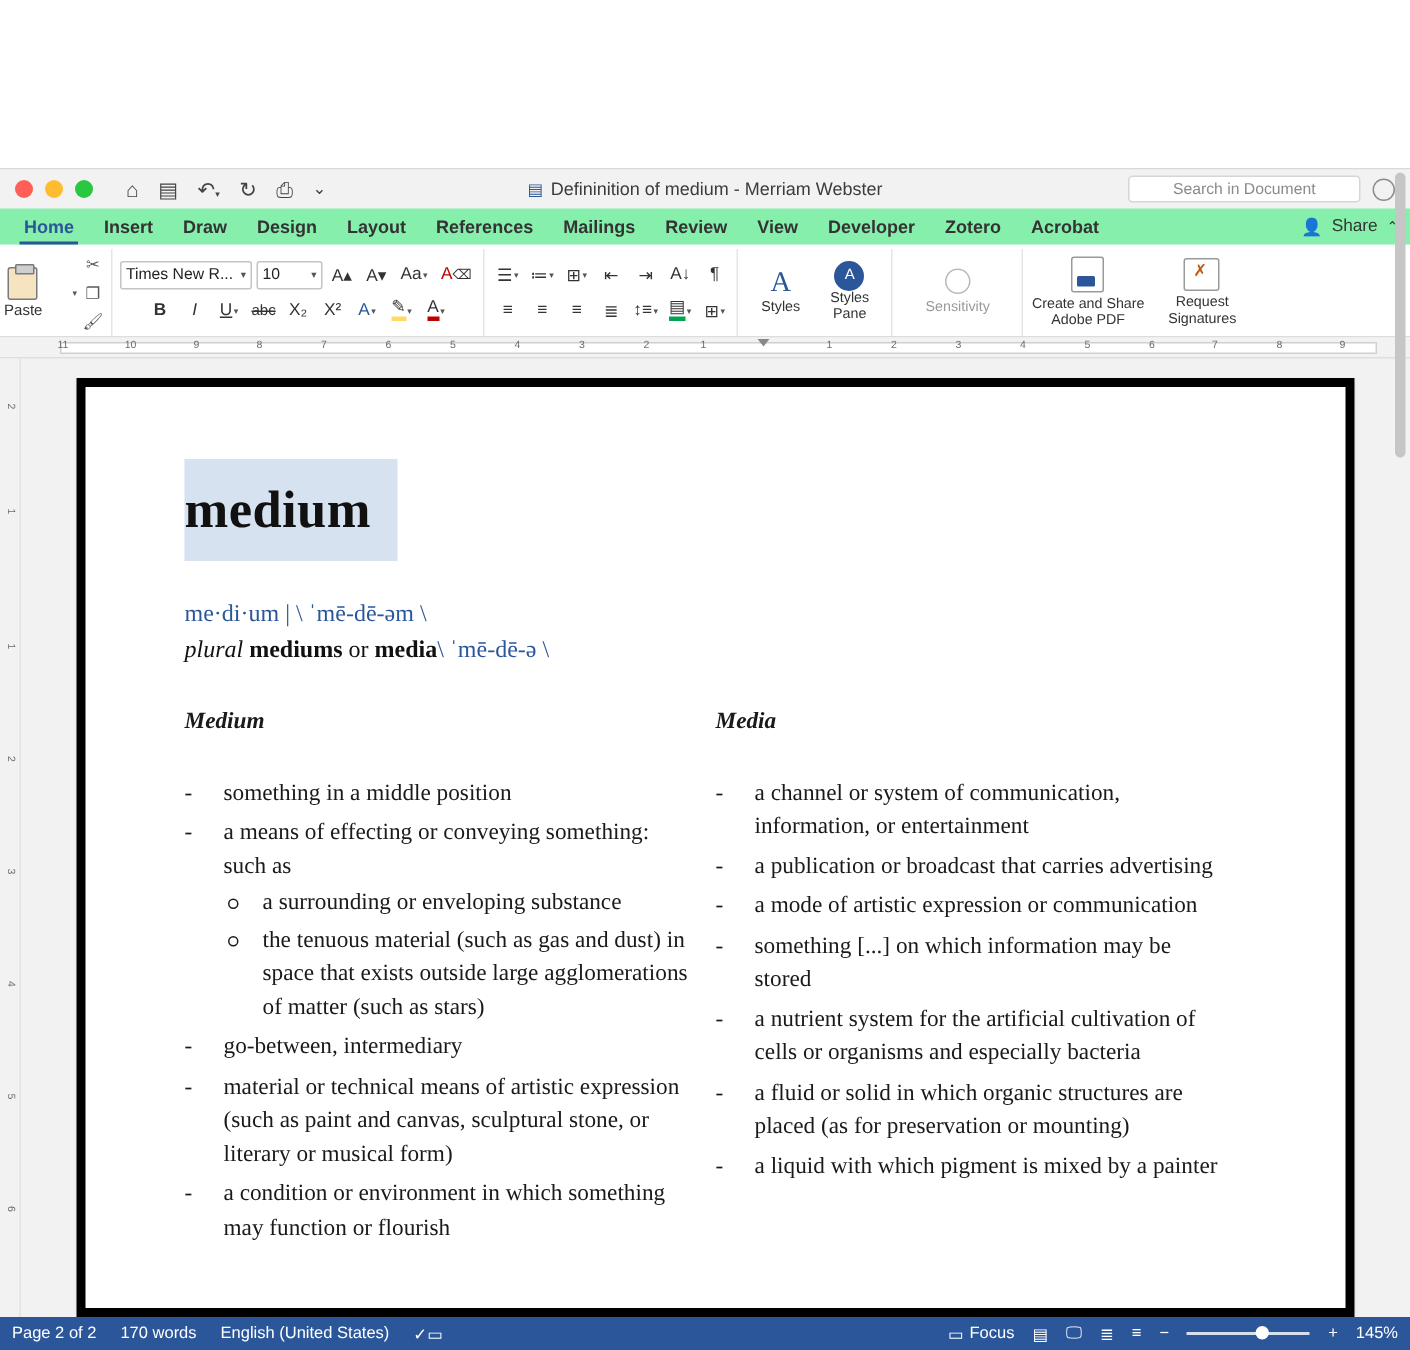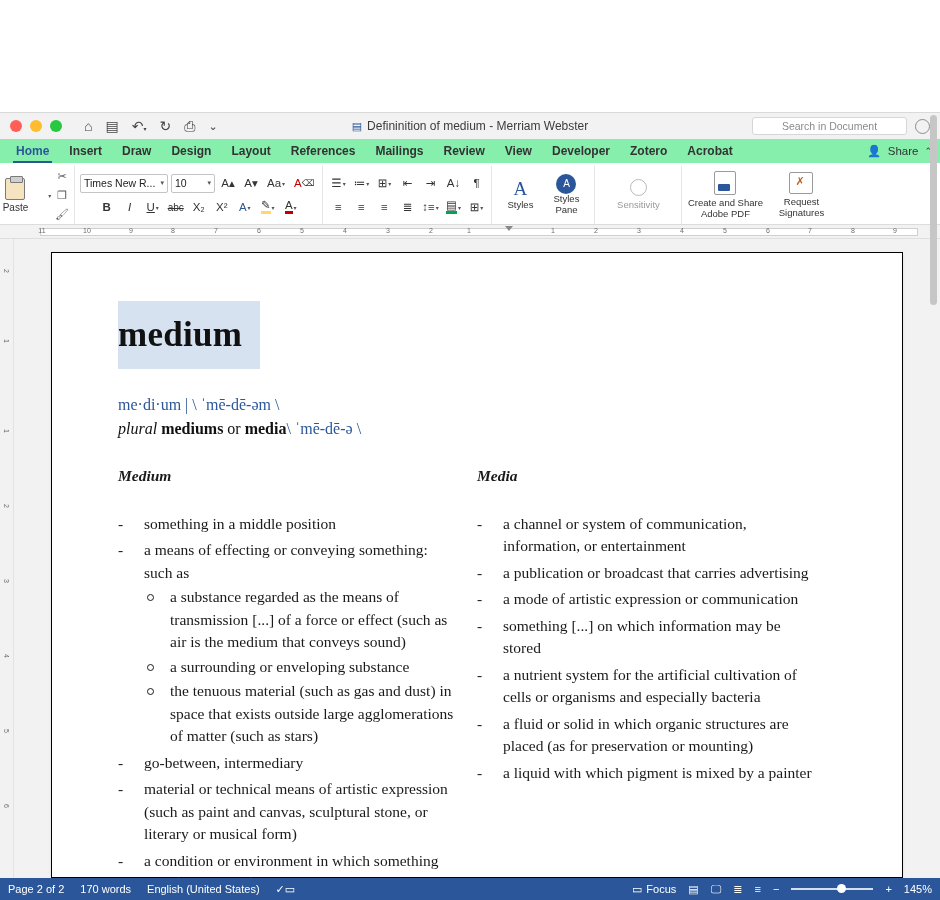--- a/index.html
+++ b/index.html
@@ -144,21 +144,21 @@
 
   
   .work { flex: 1 1 auto; display: flex; overflow: hidden; background: #f2f2f2; }
   .vruler {
     width: 14px; background: #f2f2f2; border-right: 1px solid #e2e2e2;
     position: relative; overflow: hidden; flex: 0 0 14px;
   }
   .vruler .vn { position: absolute; left: 3px; font-size: 7px; color: #6c6c6c; writing-mode: vertical-rl; }
   .canvas { flex: 1; display: flex; justify-content: center; overflow: hidden; padding-top: 13px; }
   .page {
-    width: 852px; background: #fff; border: 1px solid #000000;
+    width: 852px; background: #fff; border: 6px solid #000000;
     box-shadow: 0 1px 3px rgba(0,0,0,.08);
     padding: 48px 66px 0 66px;
     font-family: "Liberation Serif", serif;
     color: #1a1a1a;
     position: relative;
   }
   .headword {
     display: inline-block;
     background: #d6e2f0;
     font-size: 35px; font-weight: bold;
@@ -447,21 +447,20 @@
 
         <div class="cols">
 
           <div class="col">
             <div class="colhead">Medium</div>
             <ul class="lv1">
               <li><span>something in a middle position</span></li>
               <li>
                 <span>a means of effecting or conveying something: such as</span>
                 <ul class="lv2">
-                  <li>a substance regarded as the means of transmission [...] of a force or effect (such as air is the medium that conveys sound)</li>
                   <li>a surrounding or enveloping substance</li>
                   <li>the tenuous material (such as gas and dust) in space that exists outside large agglomerations of matter (such as stars)</li>
                 </ul>
               </li>
               <li><span>go-between, intermediary</span></li>
               <li><span>material or technical means of artistic expression (such as paint and canvas, sculptural stone, or literary or musical form)</span></li>
               <li><span>a condition or environment in which something may function or flourish</span></li>
             </ul>
           </div>
 

